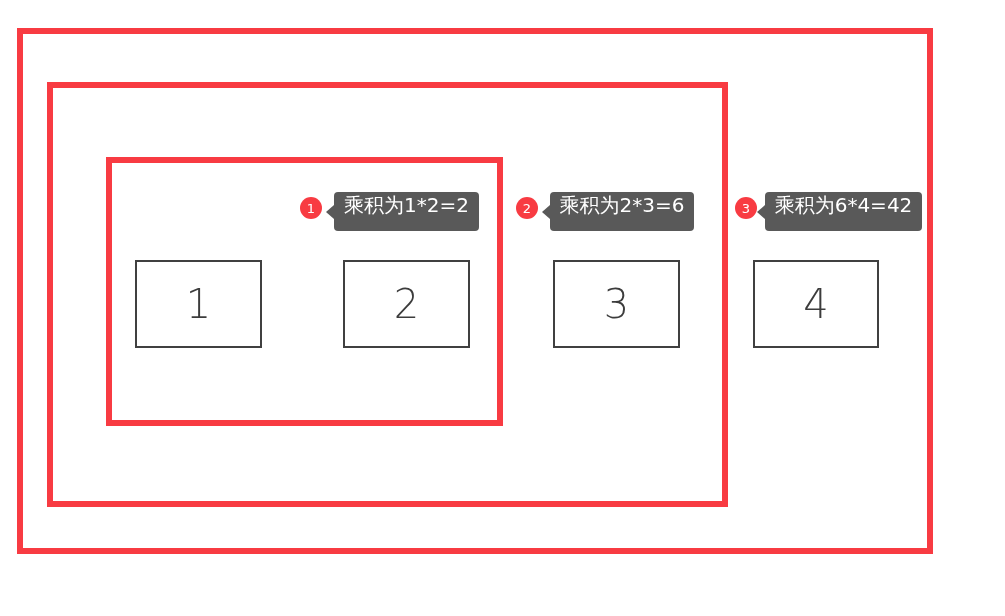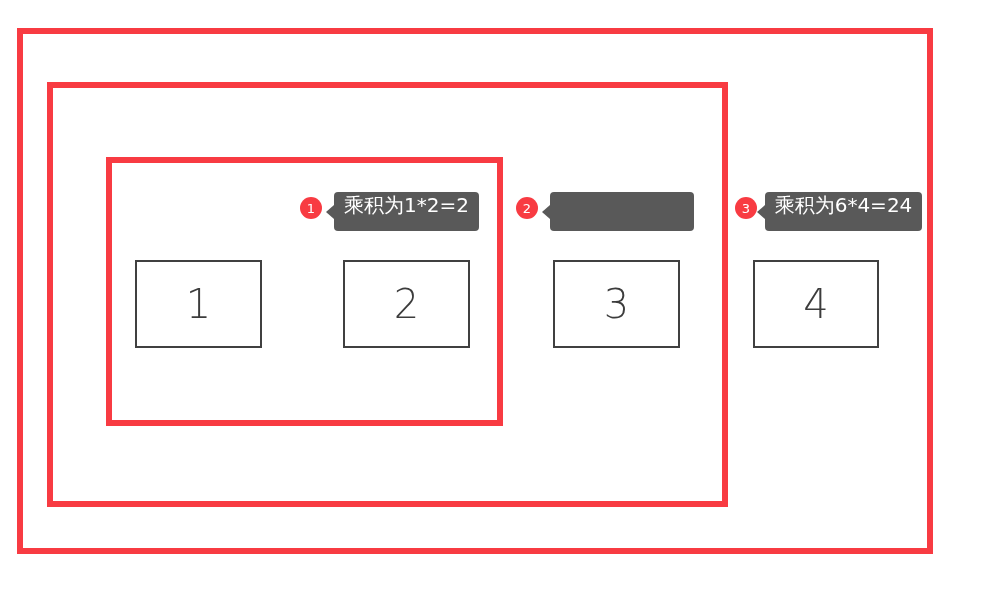--- a/index.html
+++ b/index.html
@@ -129,23 +129,24 @@
   <div class="tooltip tooltip1">
     <span class="arrow"></span>
     <span>乘积为1*2=2</span>
   </div>
 
   <div class="badge badge2">
     <span>2</span>
   </div>
   <div class="tooltip tooltip2">
     <span class="arrow"></span>
+    <span>乘积为2*3=6</span>
   </div>
 
   <div class="badge badge3">
     <span>3</span>
   </div>
   <div class="tooltip tooltip3">
     <span class="arrow"></span>
-    <span>乘积为6*4=24</span>
+    <span>乘积为6*4=42</span>
   </div>
 
 </div>
 
 </body></html>

